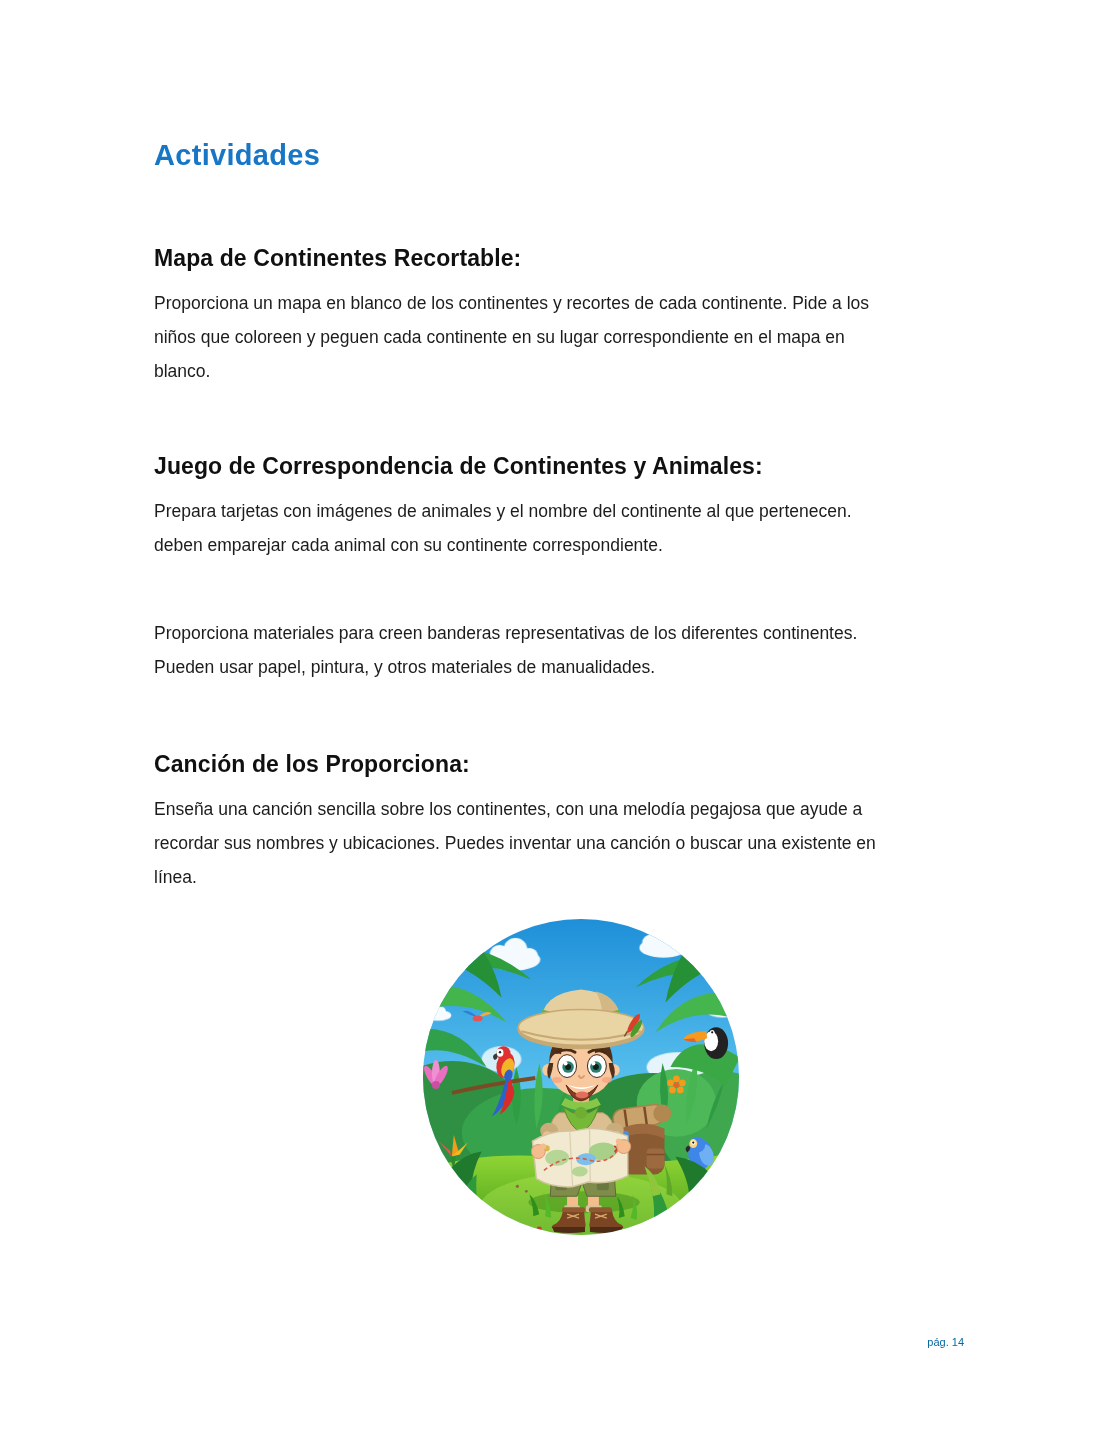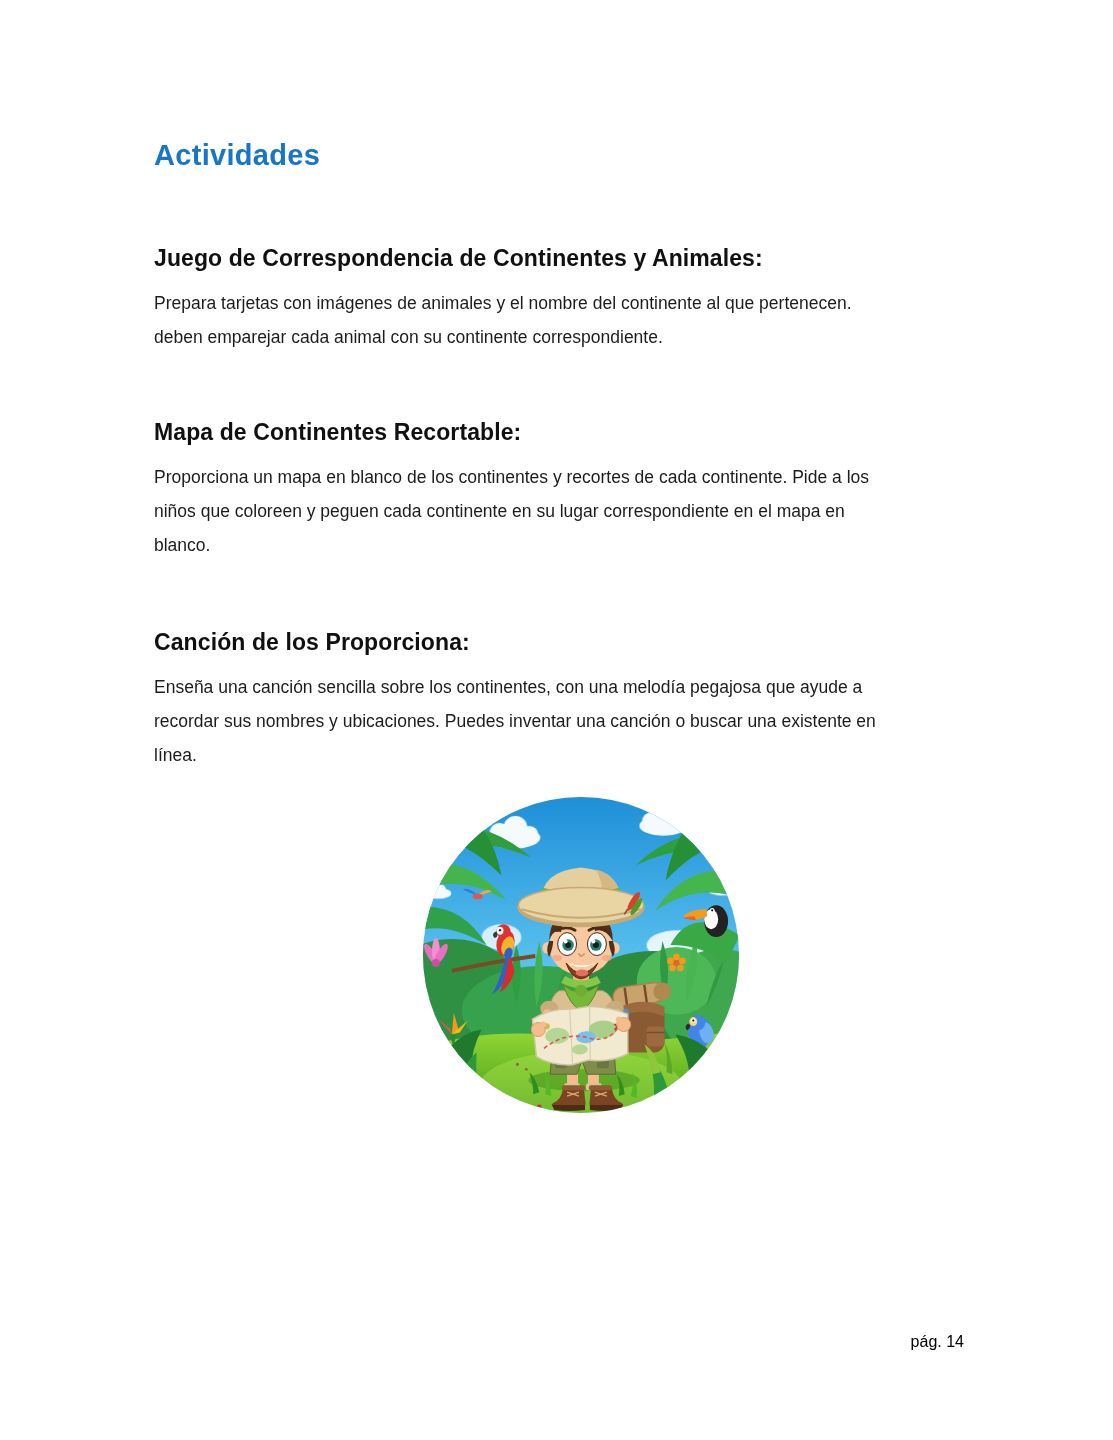--- a/index.html
+++ b/index.html
@@ -33,45 +33,47 @@
     font-size:17.5px;line-height:34px;
     color:#1c1c1c;
     white-space:pre-line;
   }
   figure.illo{
     margin:24px 0 0 268px;
     width:318px;height:318px;padding:0;
   }
   .page-footer{
     position:absolute;right:128px;bottom:88px;
-    font-size:16px;line-height:20px;color:#000000;
+    font-size:11px;line-height:20px;color:#0369a1;
   }
 </style>
 </head>
 <body>
 
 <div class="page">
   <div class="content">
 
     <h1 class="doc-title">Actividades</h1>
-
-    <section class="sect">
-      <h2>Juego de Correspondencia de Continentes y Animales:</h2>
-      <p>Prepara tarjetas con imágenes de animales y el nombre del continente al que pertenecen.
-deben emparejar cada animal con su continente correspondiente.</p>
-    </section>
 
     <section class="sect">
       <h2>Mapa de Continentes Recortable:</h2>
       <p>Proporciona un mapa en blanco de los continentes y recortes de cada continente. Pide a los
 niños que coloreen y peguen cada continente en su lugar correspondiente en el mapa en
 blanco.</p>
     </section>
 
     <section class="sect">
+      <h2>Juego de Correspondencia de Continentes y Animales:</h2>
+      <p>Prepara tarjetas con imágenes de animales y el nombre del continente al que pertenecen.
+deben emparejar cada animal con su continente correspondiente.</p>
+    </section>
+
+    <section class="sect">
+      <p>Proporciona materiales para creen banderas representativas de los diferentes continentes.
+Pueden usar papel, pintura, y otros materiales de manualidades.</p>
     </section>
 
     <section class="sect">
       <h2>Canción de los Proporciona:</h2>
       <p>Enseña una canción sencilla sobre los continentes, con una melodía pegajosa que ayude a
 recordar sus nombres y ubicaciones. Puedes inventar una canción o buscar una existente en
 línea.</p>
     </section>
 
     <figure class="illo">

